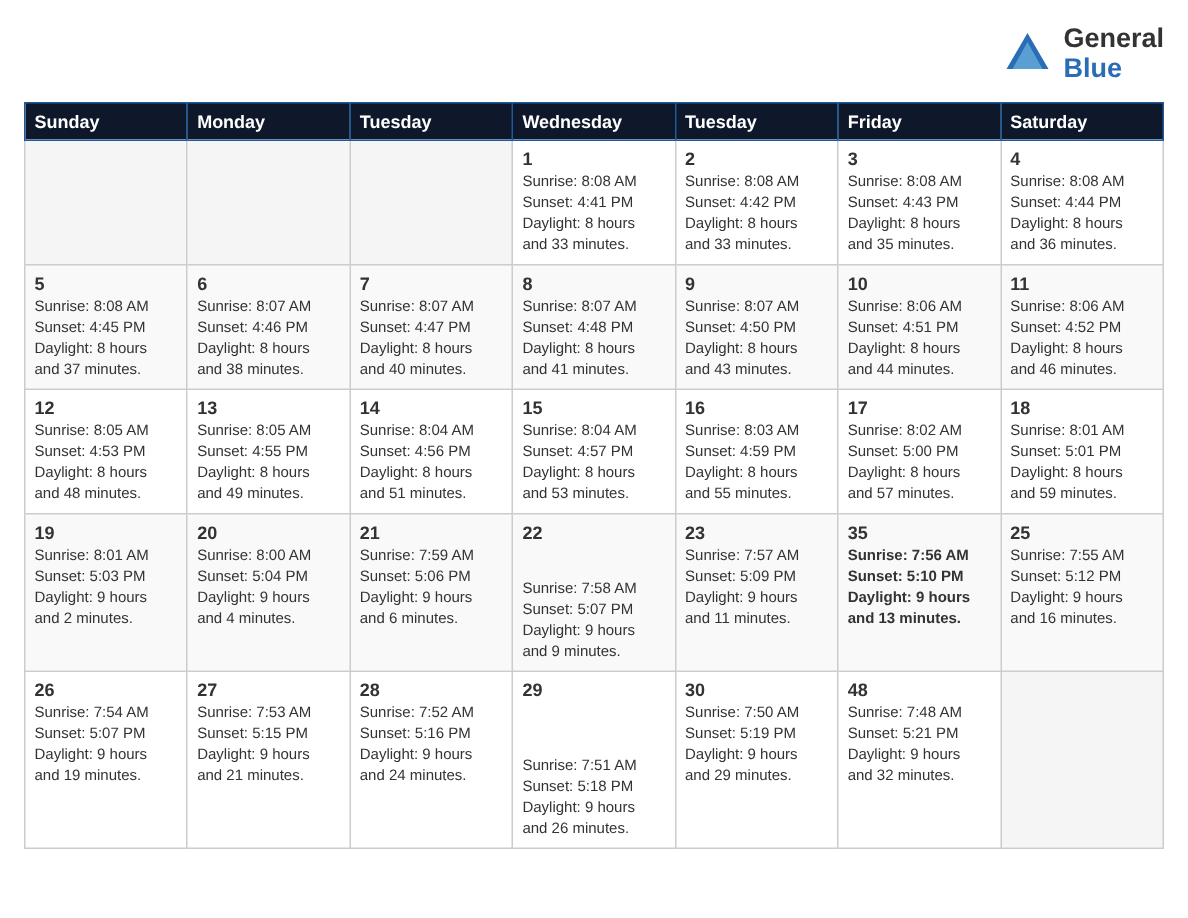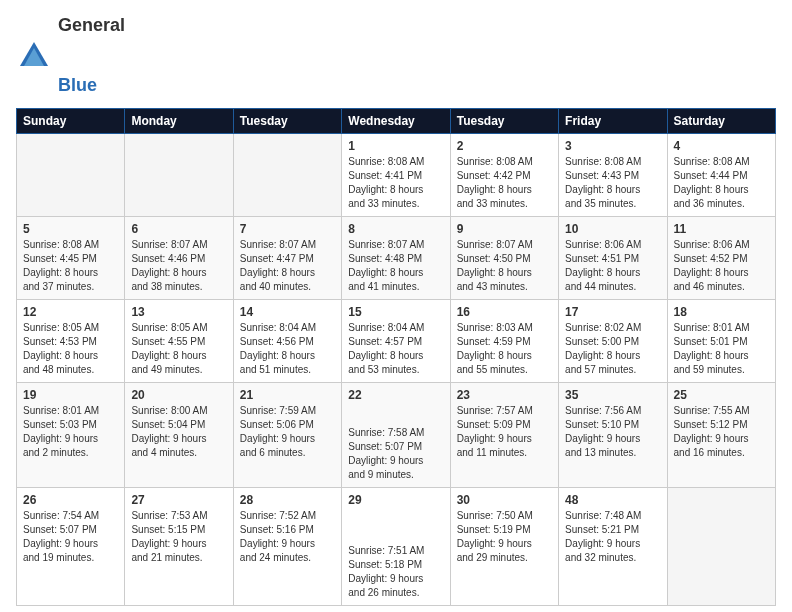--- a/index.html
+++ b/index.html
@@ -6,21 +6,21 @@
     body {
       font-family: Arial, sans-serif;
       background: #fff;
       width: 792px;
       min-height: 612px;
       padding: 16px;
     }
     .header {
       display: flex;
       align-items: flex-start;
-      justify-content: flex-start;
+      justify-content: flex-end;
       margin-bottom: 12px;
       gap: 38px;
     }
     .logo {
       display: flex;
       align-items: center;
       gap: 6px;
     }
     .logo-text {
       display: flex;
@@ -29,21 +29,20 @@
     }
     .logo-general {
       font-size: 18px;
       font-weight: bold;
       color: #333;
     }
     .logo-blue {
       font-size: 18px;
       font-weight: bold;
       color: #2a6db5;
-      margin-top: 40px;
     }
     .logo-icon {
       width: 36px;
       height: 36px;
     }
     .title-block {
       text-align: right;
     }
     .month-title {
       font-size: 32px;
@@ -292,21 +291,21 @@
         </td>
         <td>
           <span class="day-num">23</span>
           <div class="day-info" style="white-space: pre-line;">Sunrise: 7:57 AM
 Sunset: 5:09 PM
 Daylight: 9 hours
 and 11 minutes.</div>
         </td>
         <td>
           <span class="day-num">35</span>
-          <div class="day-info" style="white-space: pre-line;">Sunrise: 7:56 AM
+          <div class="day-info" style="white-space: pre-line; font-weight: bold;">Sunrise: 7:56 AM
 Sunset: 5:10 PM
 Daylight: 9 hours
 and 13 minutes.</div>
         </td>
         <td>
           <span class="day-num">25</span>
           <div class="day-info" style="white-space: pre-line;">Sunrise: 7:55 AM
 Sunset: 5:12 PM
 Daylight: 9 hours
 and 16 minutes.</div>

